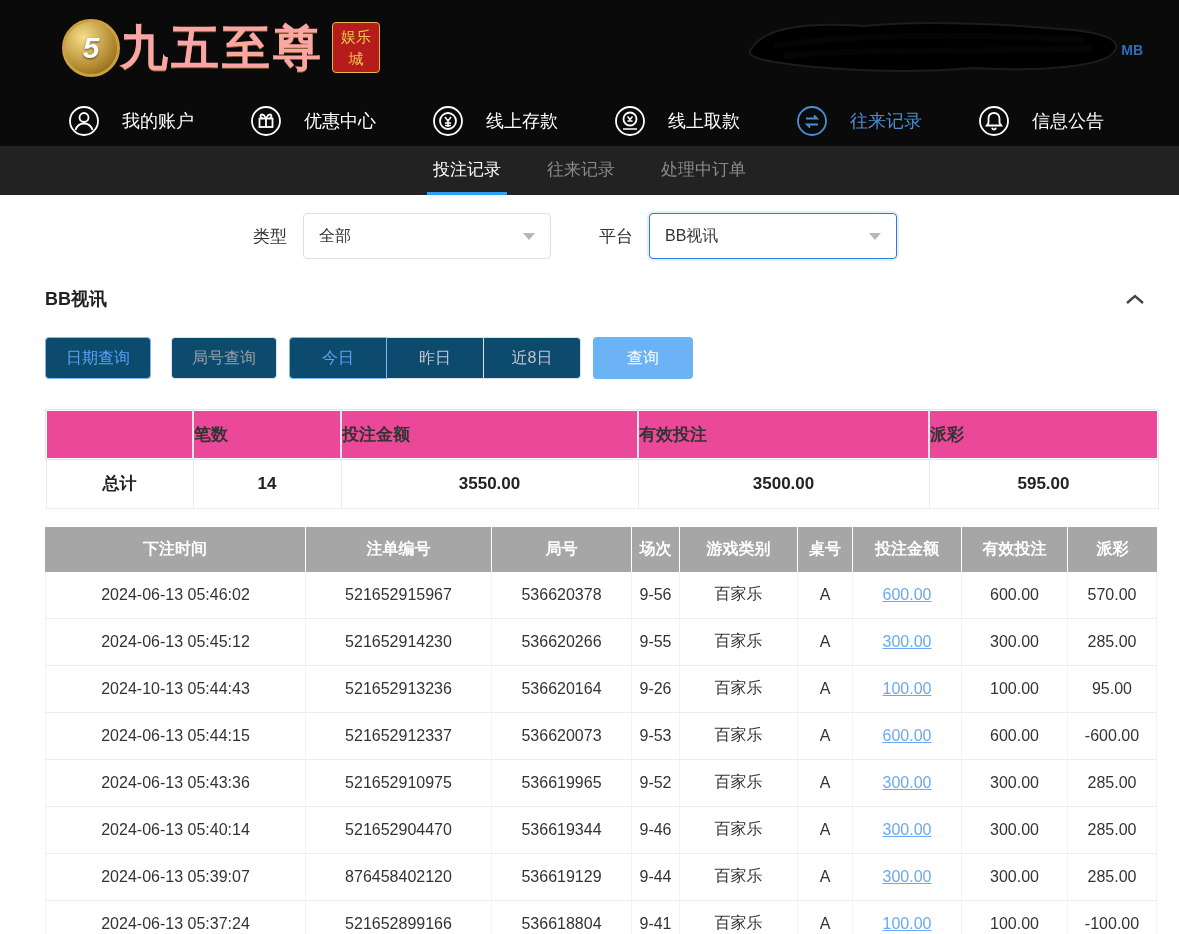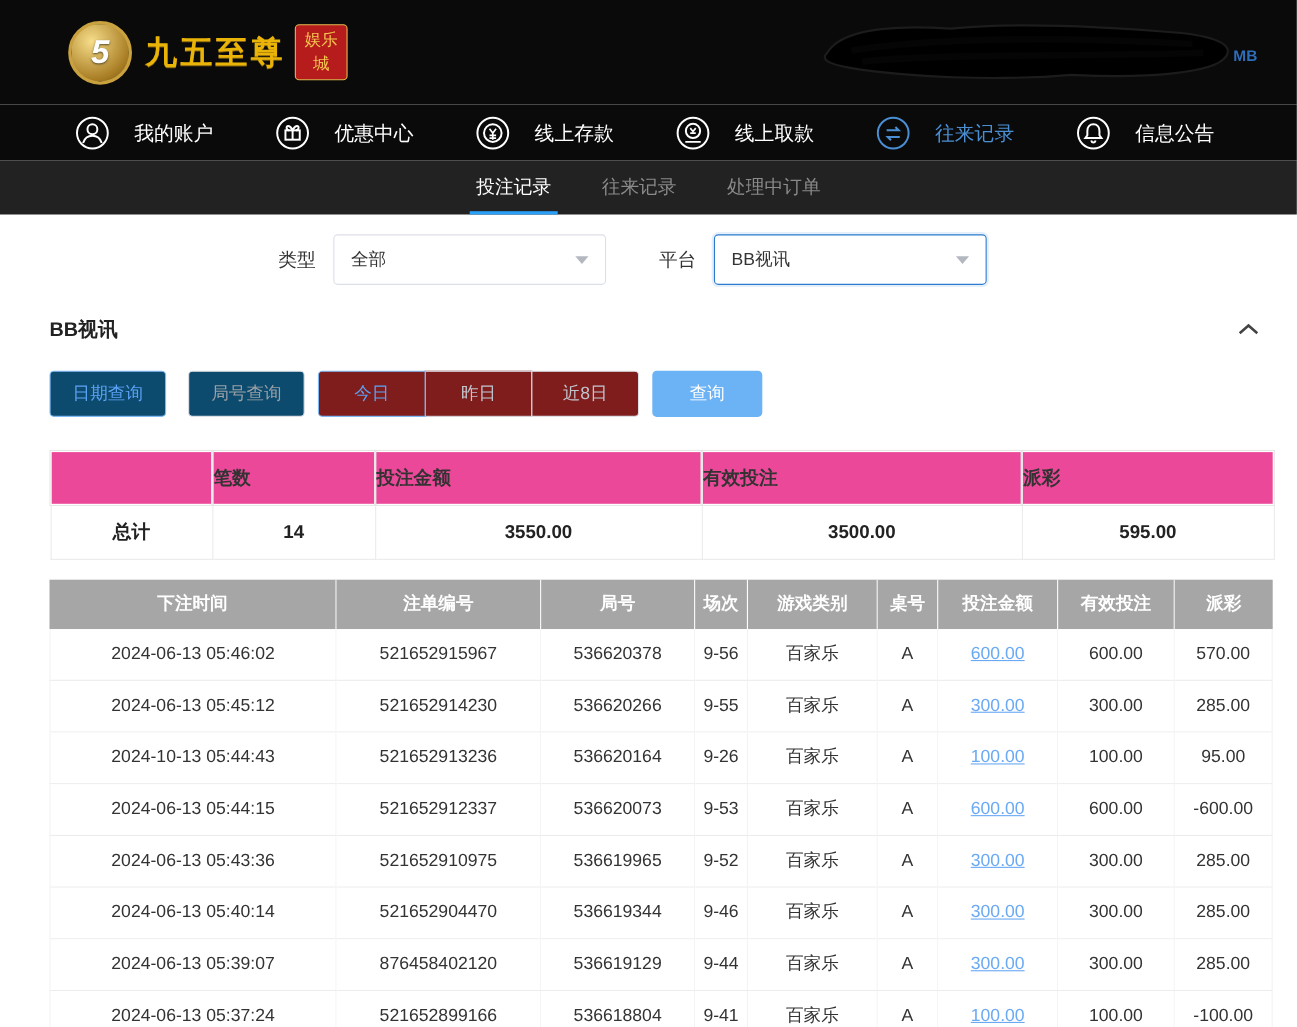--- a/index.html
+++ b/index.html
@@ -9,21 +9,21 @@
   
   .top-header { height: 95px; background: #0a0a0a; position: relative;
     display: flex; align-items: center; }
   .logo { display: flex; align-items: center; margin-left: 62px; cursor: pointer; }
   .logo-emblem { width: 58px; height: 58px; border-radius: 50%;
     border: 3px solid #c9a23f;
     background: radial-gradient(circle at 35% 30%, #f7dd8a, #a87d24 70%, #6b5014);
     display: flex; align-items: center; justify-content: center;
     color: #fff; font-size: 30px; font-weight: bold; font-style: italic;
     text-shadow: 0 1px 2px rgba(0,0,0,.6); flex: none; }
-  .logo-text { color: #eab308; font-size: 29px; font-weight: bold; margin-left: 12px;
+  .logo-text { color: #fca5a5; font-size: 48px; font-weight: bold; 
     letter-spacing: 3px; text-shadow: 0 1px 0 #7a5c14; white-space: nowrap; }
   .logo-badge { background: #b71c1c; color: #f3c74f; width: 48px; min-height: 48px;
     margin-left: 8px; border: 1px solid #e0b84f; border-radius: 4px;
     font-size: 15px; line-height: 1.45; text-align: center; padding: 3px 6px;
     display: flex; align-items: center; justify-content: center; flex-wrap: wrap; }
   .redaction { position: absolute; right: 55px; top: 18px; }
   .currency { position: absolute; right: 36px; top: 42px; color: #2e6db8;
     font-size: 14px; font-weight: bold; }
 
   
@@ -66,21 +66,21 @@
   .btn { height: 42px; background: #0c4a6e; border-radius: 4px; font-size: 16px;
     cursor: pointer; font-family: inherit; }
   .btn-date-query { padding: 0 20px; border: 1px solid #7db9f5; color: #5ba2f5; }
   .btn-round-query { padding: 0 20px; border: 1px solid #dcdfe6; color: #9aa0a6;
     margin-left: 20px; }
   .date-box { margin-left: 20px; height: 42px; width: 286px;
     border: 1px solid #dcdfe6; border-radius: 4px; display: flex;
     align-items: center; padding: 0 14px; gap: 10px; font-size: 16px; color: #333;
     cursor: pointer; background: #fff; }
   .range-group { margin-left: 12px; display: flex; }
-  .range-btn { height: 42px; width: 98px; background: #7f1d1d;
+  .range-btn { height: 42px; width: 98px; background: #0c4a6e;
     border: 1px solid #dcdfe6; color: #c0c4cc; font-size: 16px; cursor: pointer;
     margin-left: -1px; font-family: inherit; position: relative; }
   .range-btn:first-child { border-radius: 4px 0 0 4px; margin-left: 0; }
   .range-btn:last-child { border-radius: 0 4px 4px 0; }
   .range-btn.active { color: #5ba2f5; border-color: #7db9f5; z-index: 2; }
   .btn-search { margin-left: 12px; width: 100px; background: #6cb3f5; color: #fff;
     border: none; }
 
   
   .summary-table { margin: 30px 0 0 45px; border-collapse: collapse; }

